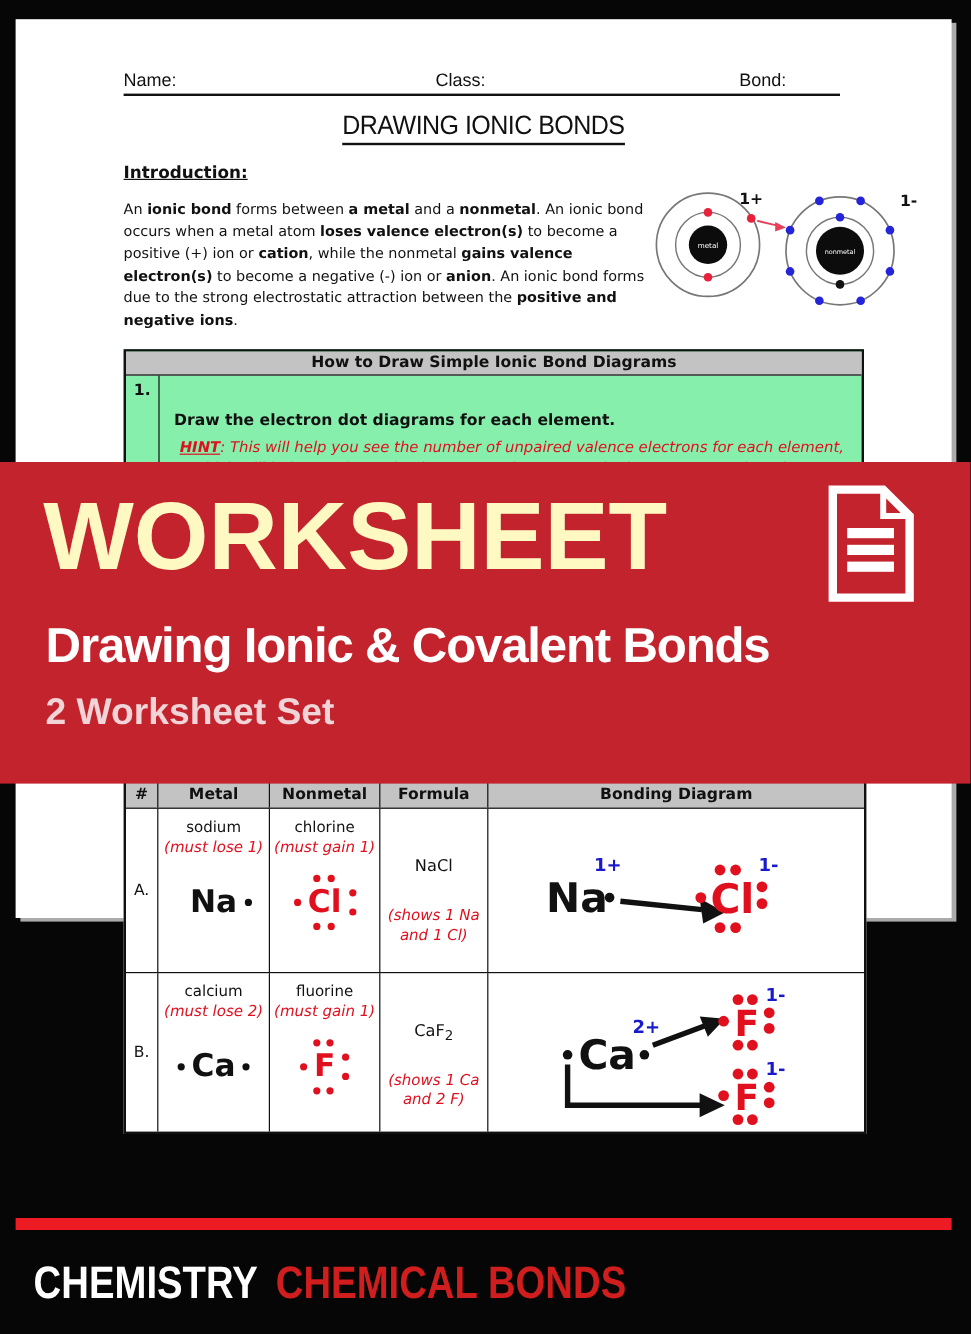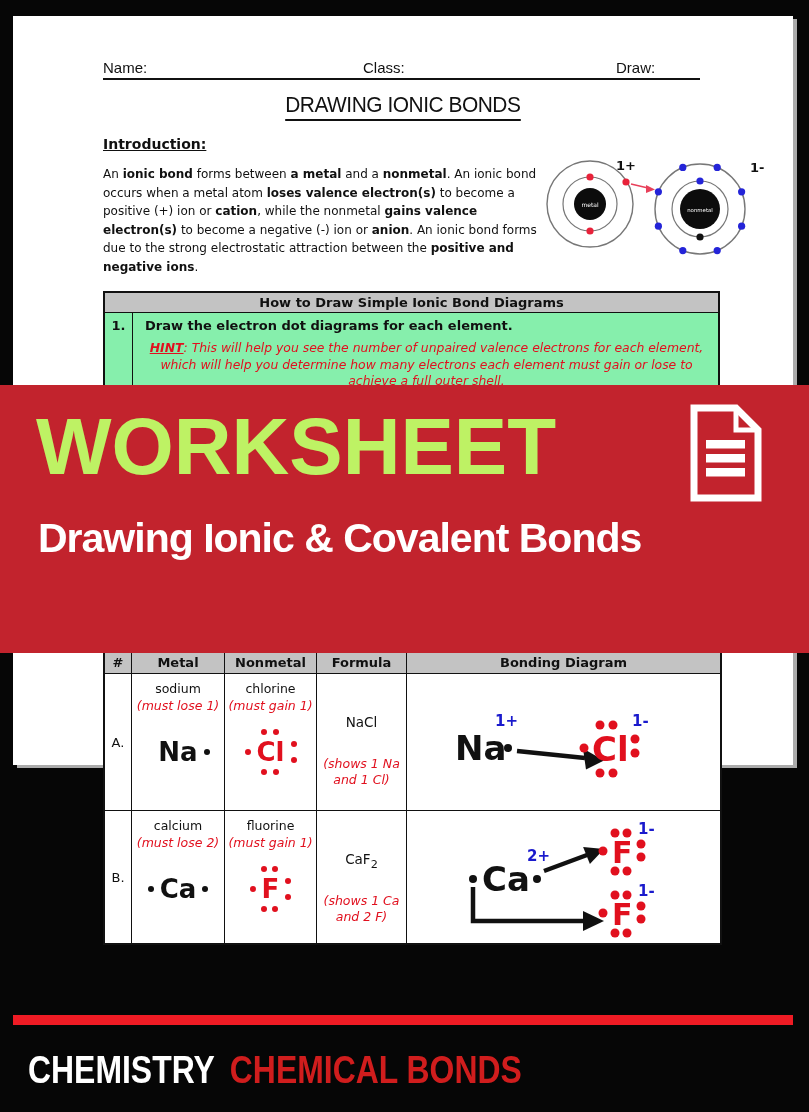--- a/index.html
+++ b/index.html
@@ -38,21 +38,21 @@
   #howto-title {
     background:#c3c3c3; border-bottom:1.5px solid #111; text-align:center;
     font-weight:bold; font-size:13px; padding:2px 0;
   }
   .howto-row { display:flex; border-bottom:1.5px solid #111; }
   .howto-row:last-child { border-bottom:none; }
   .howto-num {
     flex:0 0 28px; border-right:1.5px solid #111; font-weight:bold; font-size:13px;
     text-align:center; padding-top:5px;
   }
-  .howto-body { flex:1; padding:5px 10px 8px 12px; }
+  .howto-body { flex:1; padding:5px 10px 8px 12px;margin-top:25px; }
   .howto-step { font-weight:bold; font-size:13px; }
   .howto-hint { margin-top:7px; font-size:12.4px; font-style:italic; color:#e1101e; line-height:1.35;text-align:center; }
   .howto-hint .hintword { font-weight:bold; text-decoration:underline; }
 
   
   #bondtable { position:absolute; left:90px; top:634px; width:619px; border:2px solid #111; background:#fff; }
   .bt-row { display:flex; border-bottom:1.5px solid #111; }
   .bt-row:last-child { border-bottom:none; }
   .bt-cell { border-right:1.5px solid #111; display:flex; flex-direction:column; align-items:center; }
   .bt-cell:last-child { border-right:none; }
@@ -80,21 +80,21 @@
   .d-b1 { bottom:-10px; left:calc(50% - 10px); }
   .d-b2 { bottom:-10px; left:calc(50% + 2px); }
   .d-r1 { right:-12px; top:2px; }
   .d-r2 { right:-12px; bottom:2px; }
 
   svg text { font-family:"DejaVu Sans", sans-serif; }
 
   
   #banner { position:absolute; left:0; top:385px; width:809px; height:268px; background:#c2232d; z-index:5; }
   #banner-kicker {
-    position:absolute; left:36px; top:16px; color:#bef264;
+    position:absolute; left:36px; top:16px; color:#fef9c3;
     font-family:"Liberation Sans", sans-serif; font-weight:bold; font-size:80px; letter-spacing:0;
   }
   #banner-title {
     position:absolute; left:38px; top:130px; color:#ffffff;
     font-family:"Liberation Sans", sans-serif; font-weight:bold; font-size:41px; letter-spacing:-1px;
   }
   #banner-sub {
     position:absolute; left:38px; top:190px; color:#f1d4d7;
     font-family:"Liberation Sans", sans-serif; font-weight:bold; font-size:31px;
   }
@@ -123,21 +123,21 @@
 </style>
 </head>
 <body>
 
 <div id="stage">
 
   <div id="page">
 
     <span class="hdr-label abs" style="left:90px; top:43px;">Name:</span>
     <span class="hdr-label abs" style="left:350px; top:43px;">Class:</span>
-    <span class="hdr-label abs" style="left:603px; top:43px;">Draw:</span>
+    <span class="hdr-label abs" style="left:603px; top:43px;">Bond:</span>
     <div id="hdr-line"></div>
 
     <div id="ws-title"><span>DRAWING IONIC BONDS</span></div>
 
     <div id="intro-heading">Introduction:</div>
     <div id="intro-par"><span>An </span><span class="b">ionic bond</span><span> forms between </span><span class="b">a metal</span><span> and a </span><span class="b">nonmetal</span><span>.  An ionic bond occurs when a metal atom </span><span class="b">loses valence electron(s)</span><span> to become a positive (+) ion or </span><span class="b">cation</span><span>, while the nonmetal </span><span class="b">gains valence electron(s)</span><span> to become a negative (-) ion or </span><span class="b">anion</span><span>.  An ionic bond forms due to the strong electrostatic attraction between the </span><span class="b">positive and negative ions</span><span>.</span></div>
 
     <svg class="abs" style="left:525px; top:128px;" width="232" height="127" viewBox="0 0 232 127">
 
       <circle cx="52" cy="60" r="43" fill="none" stroke="#777" stroke-width="1.4"></circle>
@@ -281,20 +281,21 @@
             <text x="231" y="85" font-size="15" font-weight="bold" fill="#1a1acd">1-</text>
           </svg>
         </div>
       </div>
     </div>
   </div>
 
   <div id="banner">
     <div id="banner-kicker">WORKSHEET</div>
     <div id="banner-title">Drawing Ionic &amp; Covalent Bonds</div>
+    <div id="banner-sub">2 Worksheet Set</div>
     <svg id="banner-icon" width="88" height="100" viewBox="0 0 88 100">
       <path d="M13 5 H55 L77 27 V95 H13 Z" fill="none" stroke="#ffffff" stroke-width="7"></path>
       <path d="M55 5 V27 H77" fill="none" stroke="#ffffff" stroke-width="5"></path>
       <rect x="25" y="37" width="39" height="8.5" fill="#ffffff"></rect>
       <rect x="25" y="51" width="39" height="8.5" fill="#ffffff"></rect>
       <rect x="25" y="65" width="39" height="8.5" fill="#ffffff"></rect>
     </svg>
   </div>
 
   <div id="stripe"></div>

